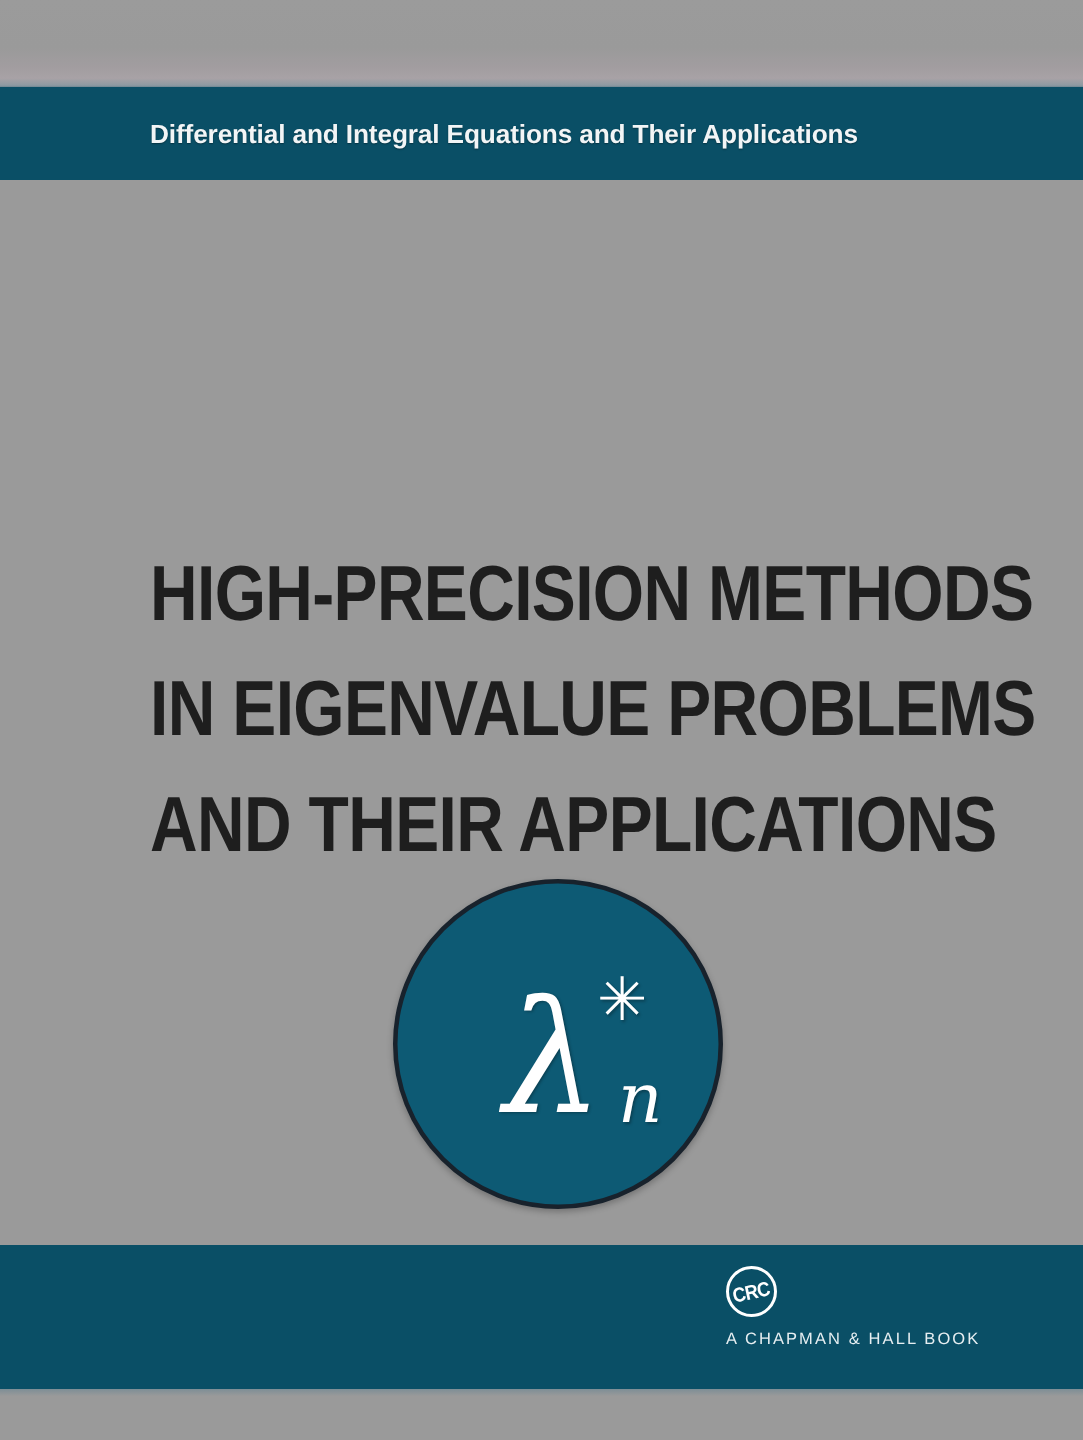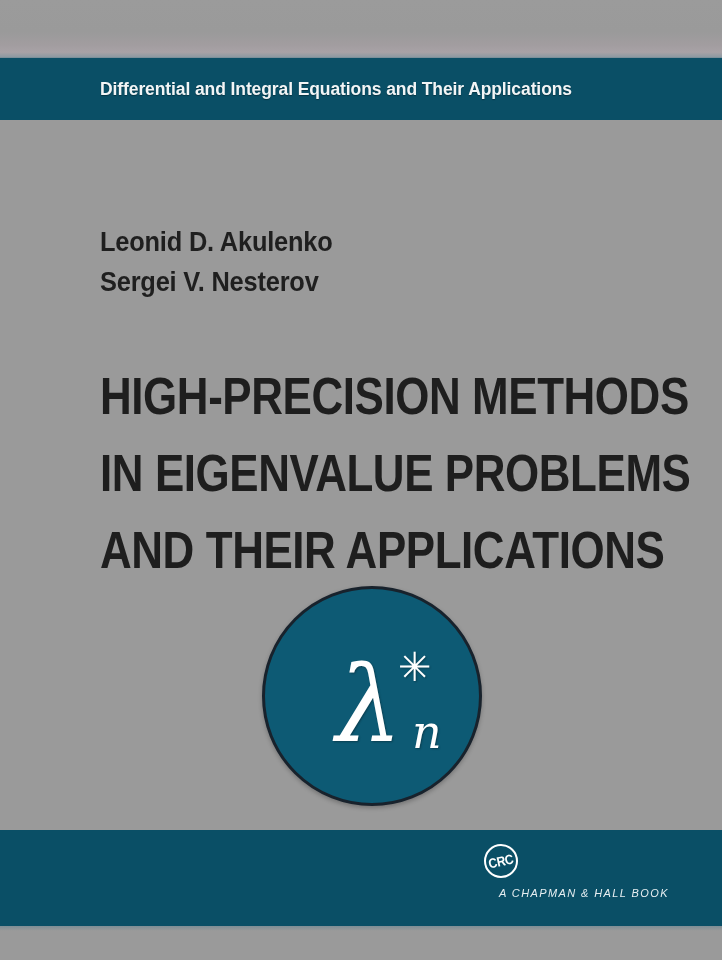--- a/index.html
+++ b/index.html
@@ -217,22 +217,21 @@
     letter-spacing: 0.1px;
     margin-top: 2px;
     white-space: nowrap;
   }
   .crc-chapman {
     color: #e6eef1;
     font-size: 11px;
     letter-spacing: 1.4px;
     margin-top: 9px;
     white-space: nowrap;
-    text-align: center;
-    font-style: italic;
+    text-align: left;
   }
 
   
   .bottom-shade {
     position: absolute;
     left: 0;
     top: 926px;
     width: 722px;
     height: 34px;
     background: linear-gradient(180deg, #7d8e96 0%, #9a9a9a 14%, #9a9a9a 100%);
@@ -243,24 +242,20 @@
 
 <div id="cover">
 
   <div class="top-shade"></div>
 
   <div class="series-band">
     <div class="series-title">Differential and Integral Equations and Their Applications</div>
   </div>
 
 
-  <div class="authors">
-    <div class="author-line">Leonid D. Akulenko</div>
-    <div class="author-line">Sergei V. Nesterov</div>
-  </div>
 
   <div class="title-block">
     <div class="title-line">HIGH-PRECISION METHODS</div>
     <div class="title-line">IN EIGENVALUE PROBLEMS</div>
     <div class="title-line">AND THEIR APPLICATIONS</div>
   </div>
 
   <div class="emblem">
     <div class="emblem-math">
       <div class="emblem-inner">

